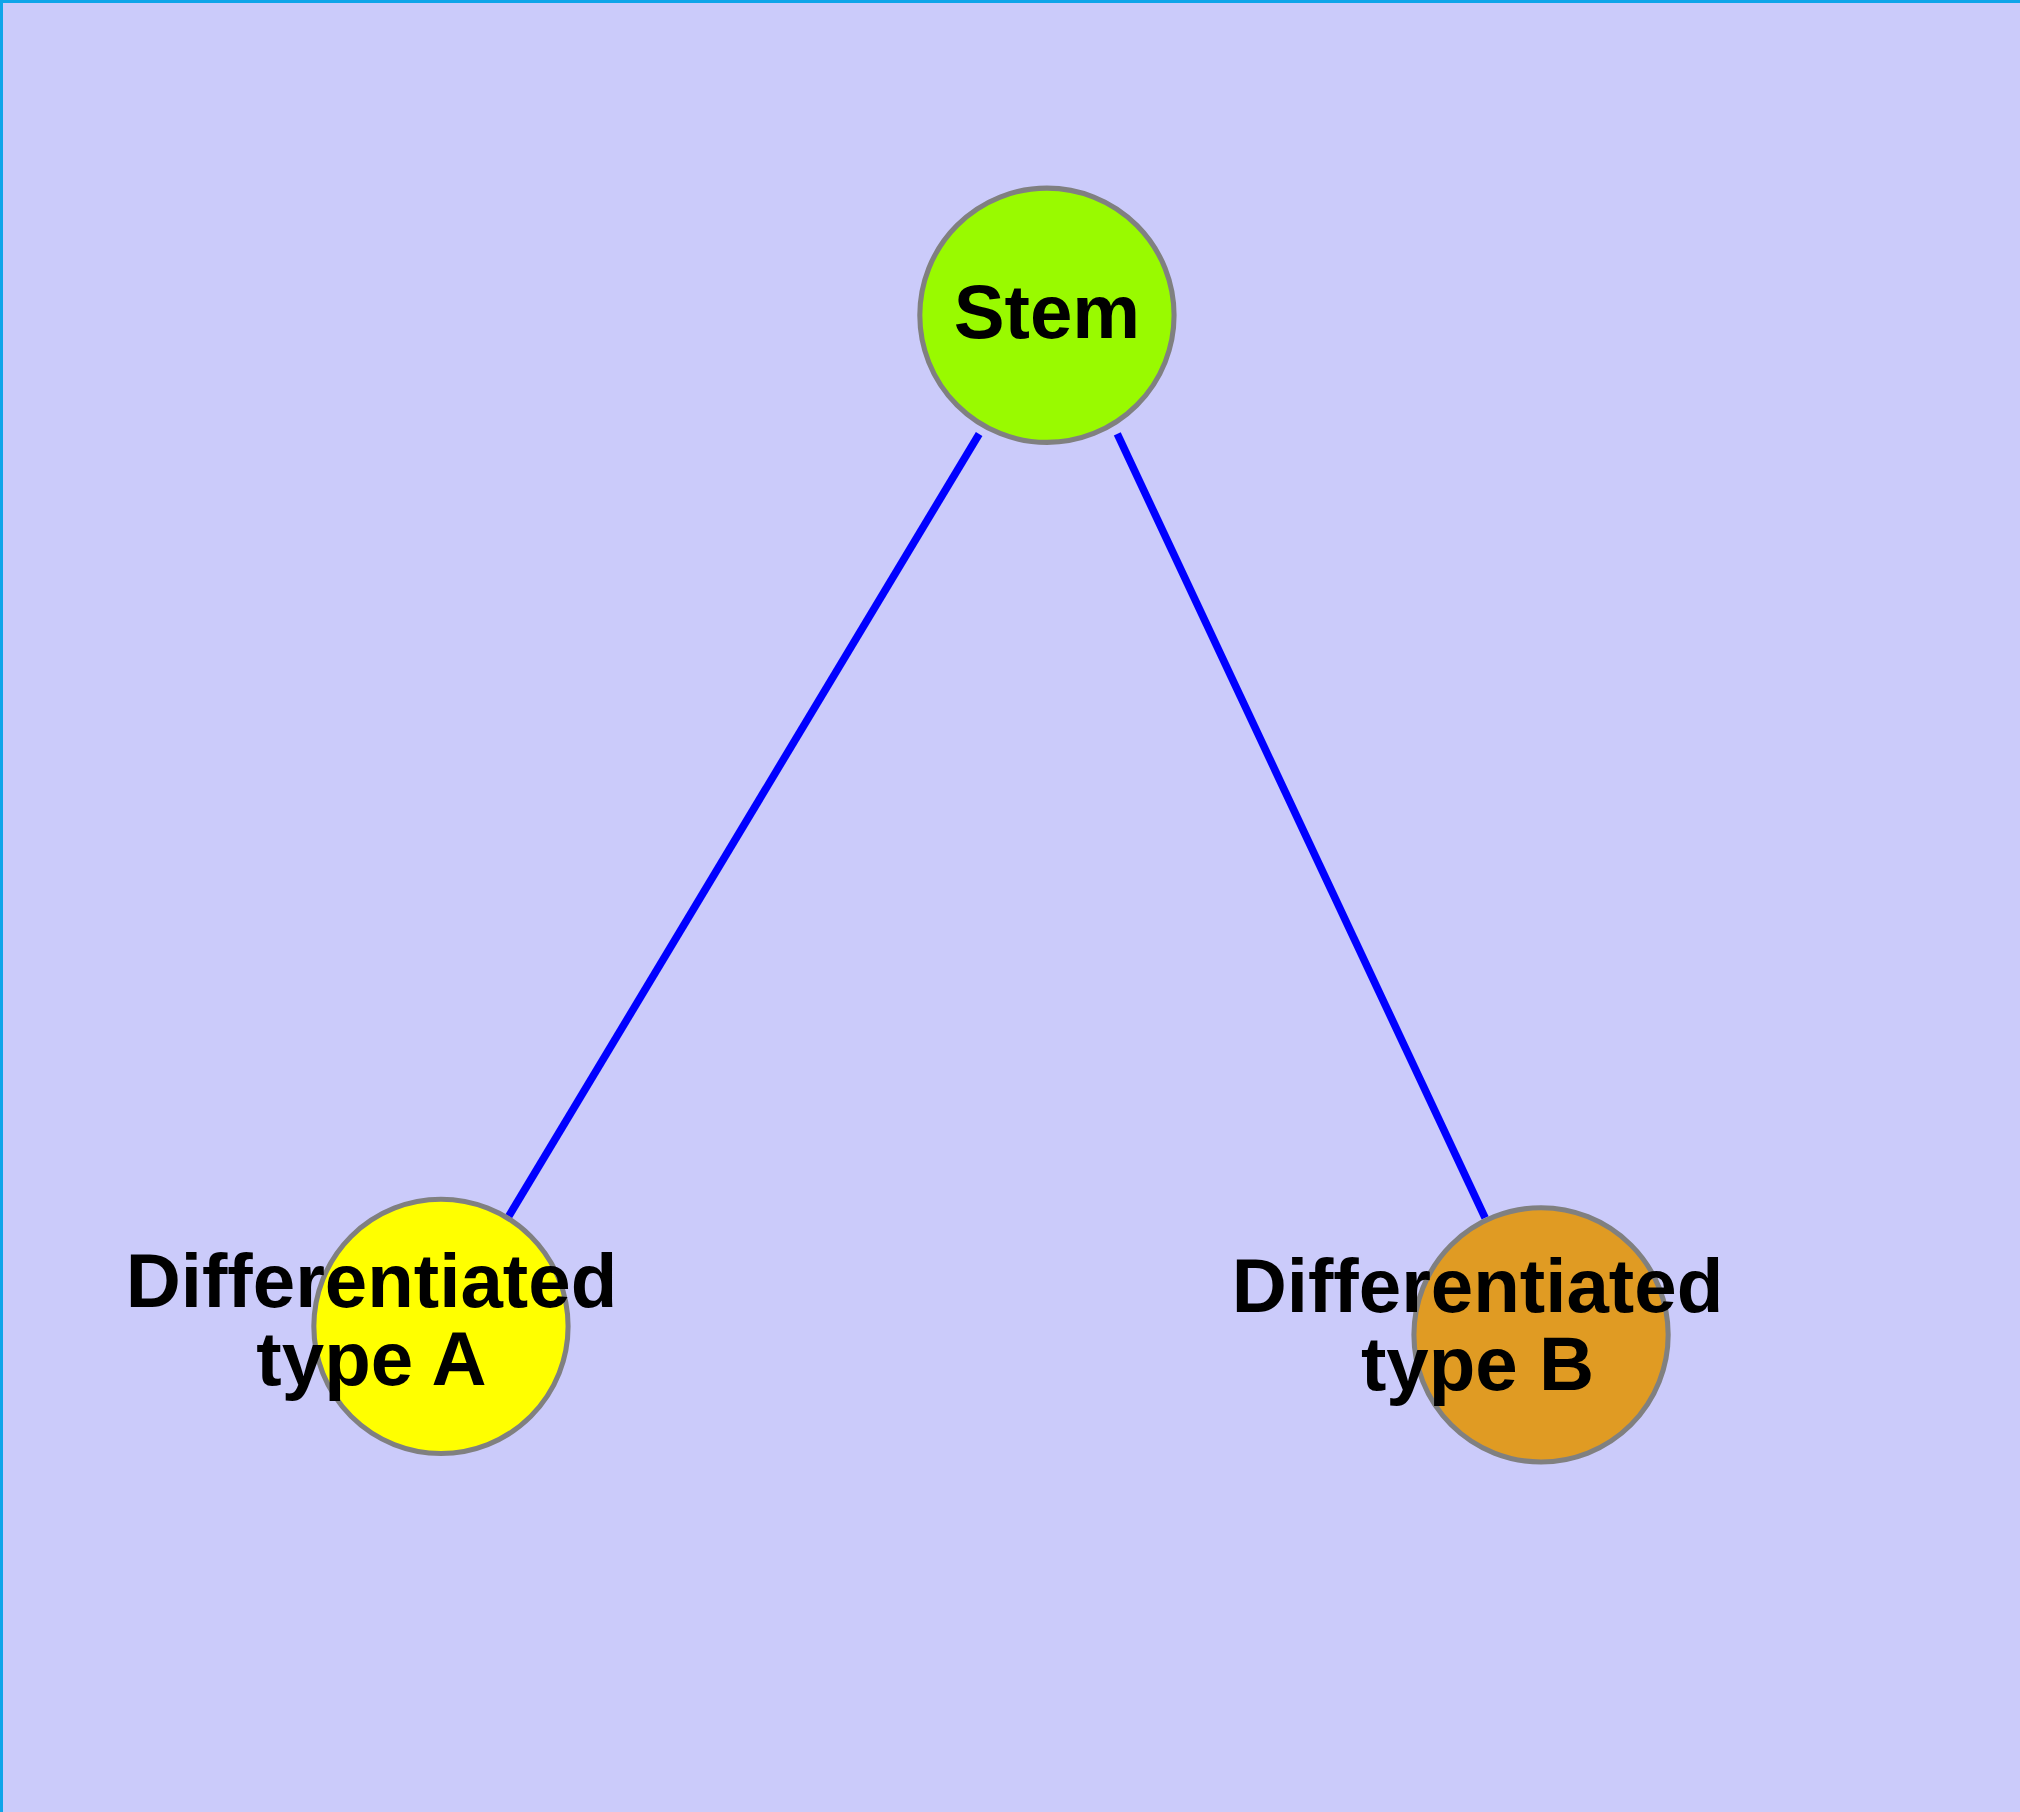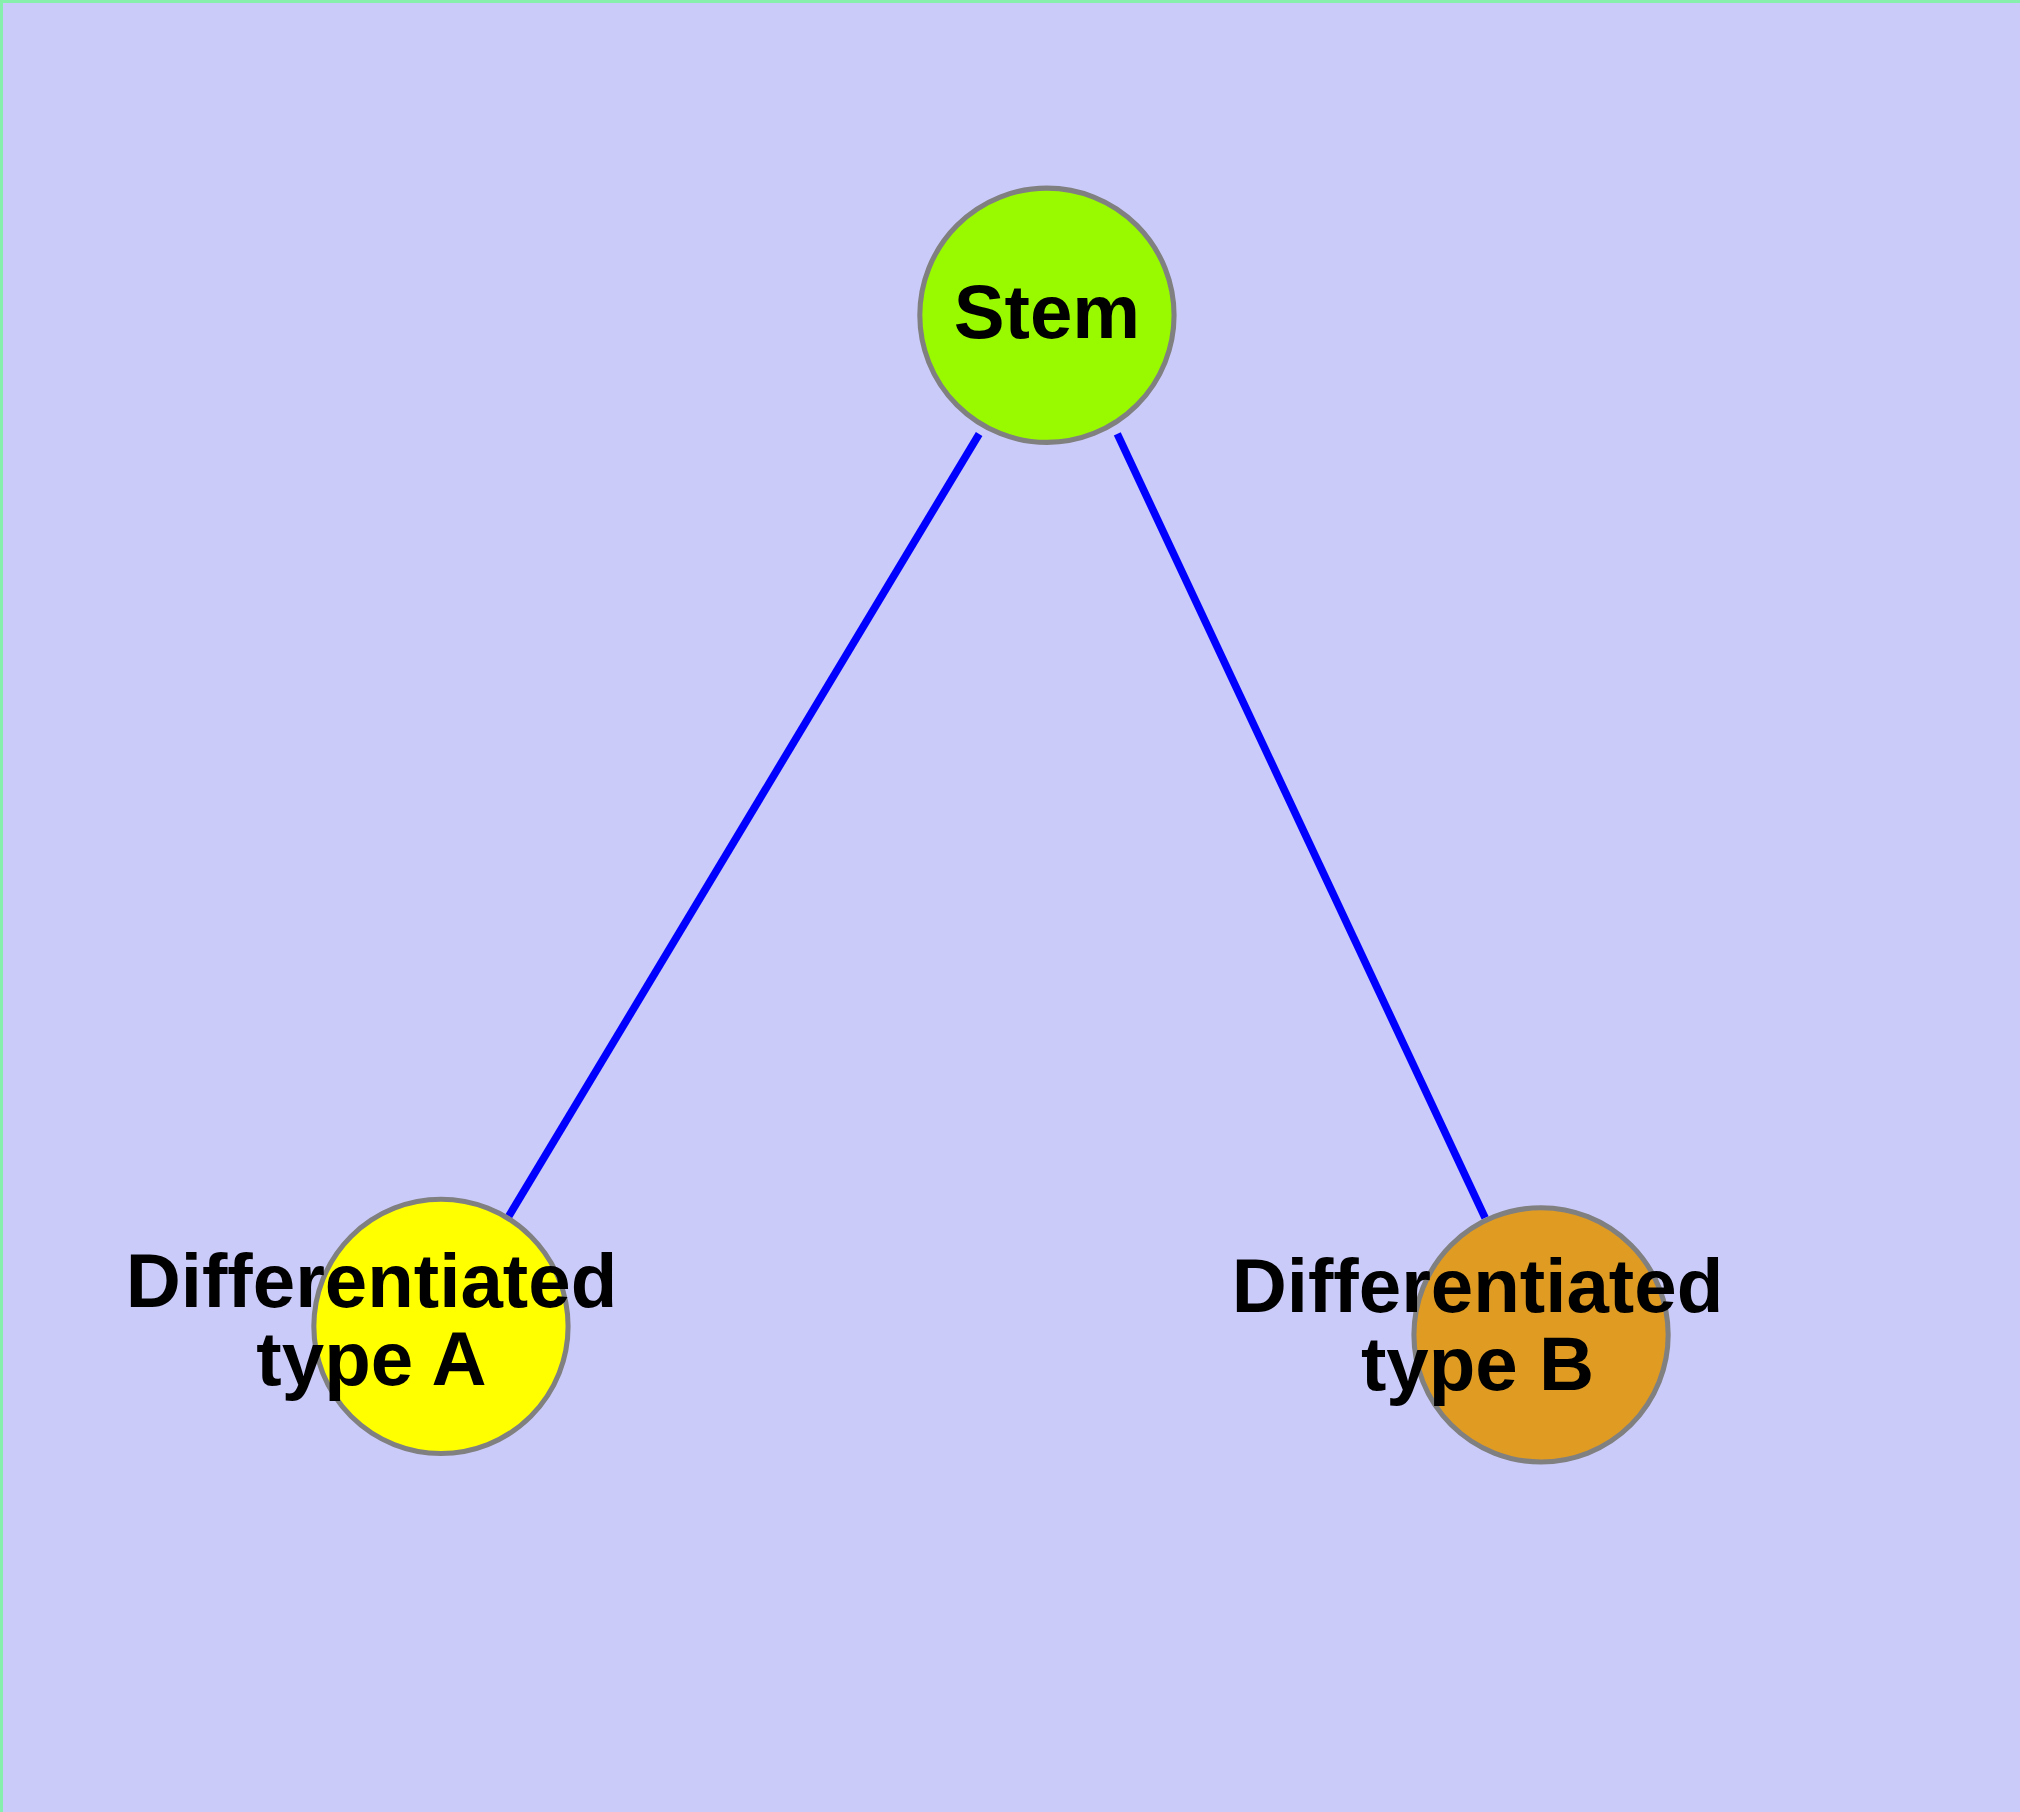--- a/index.html
+++ b/index.html
@@ -4,21 +4,21 @@
 <style>
   html, body {
     margin: 0;
     padding: 0;
     background: #ffffff;
   }
   #canvas {
     position: relative;
     width: 2021px;
     height: 1812px;
-    background: #86efac;
+    background: #0ea5e9;
     overflow: hidden;
     font-family: "Liberation Sans", sans-serif;
     text-decoration: underline;
   }
   #plot-background {
     position: absolute;
     left: 3.4px;
     top: 3.4px;
     width: 2017px;
     height: 1809px;

